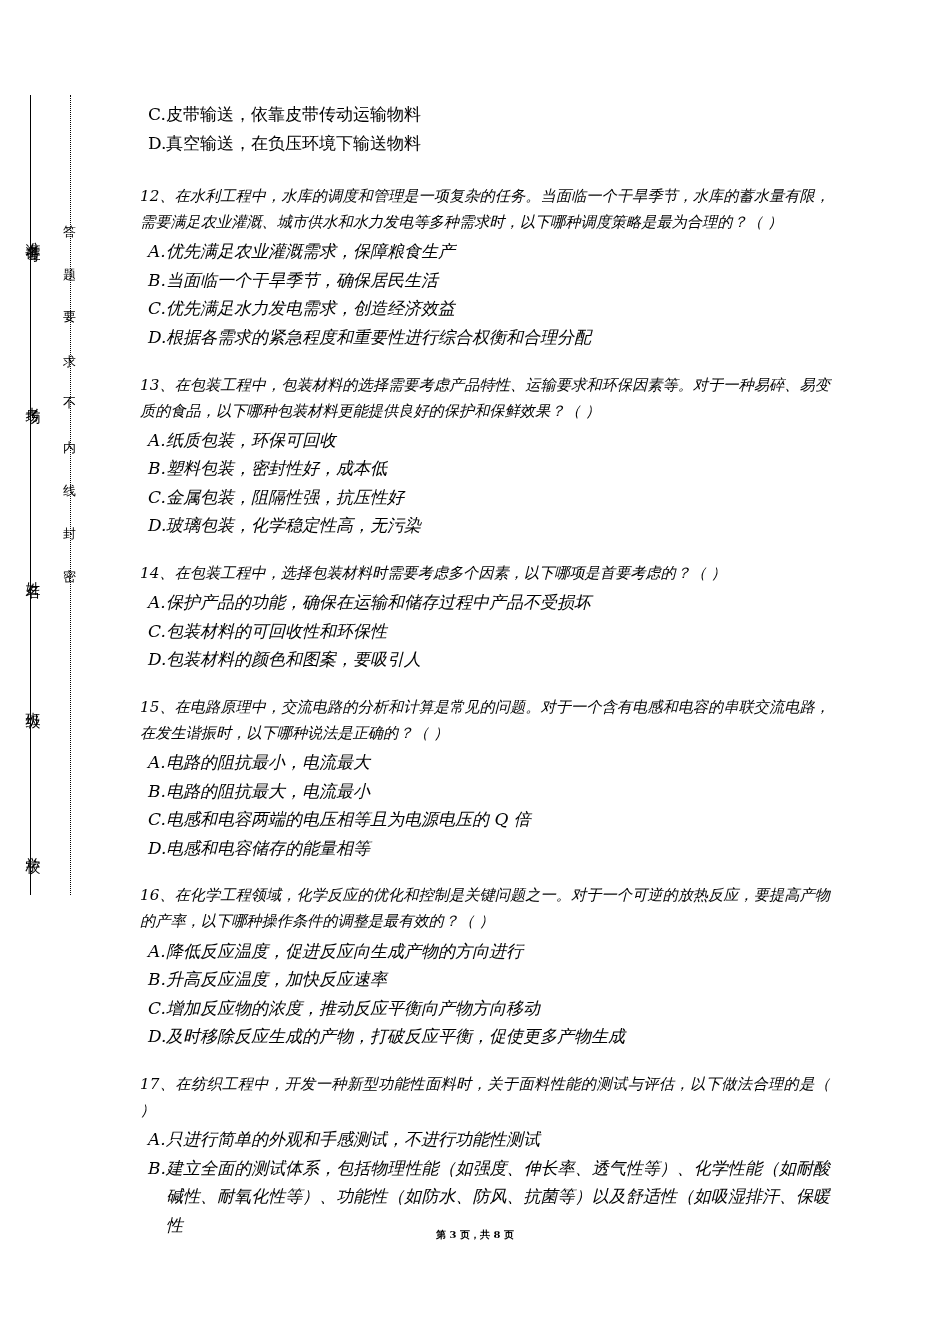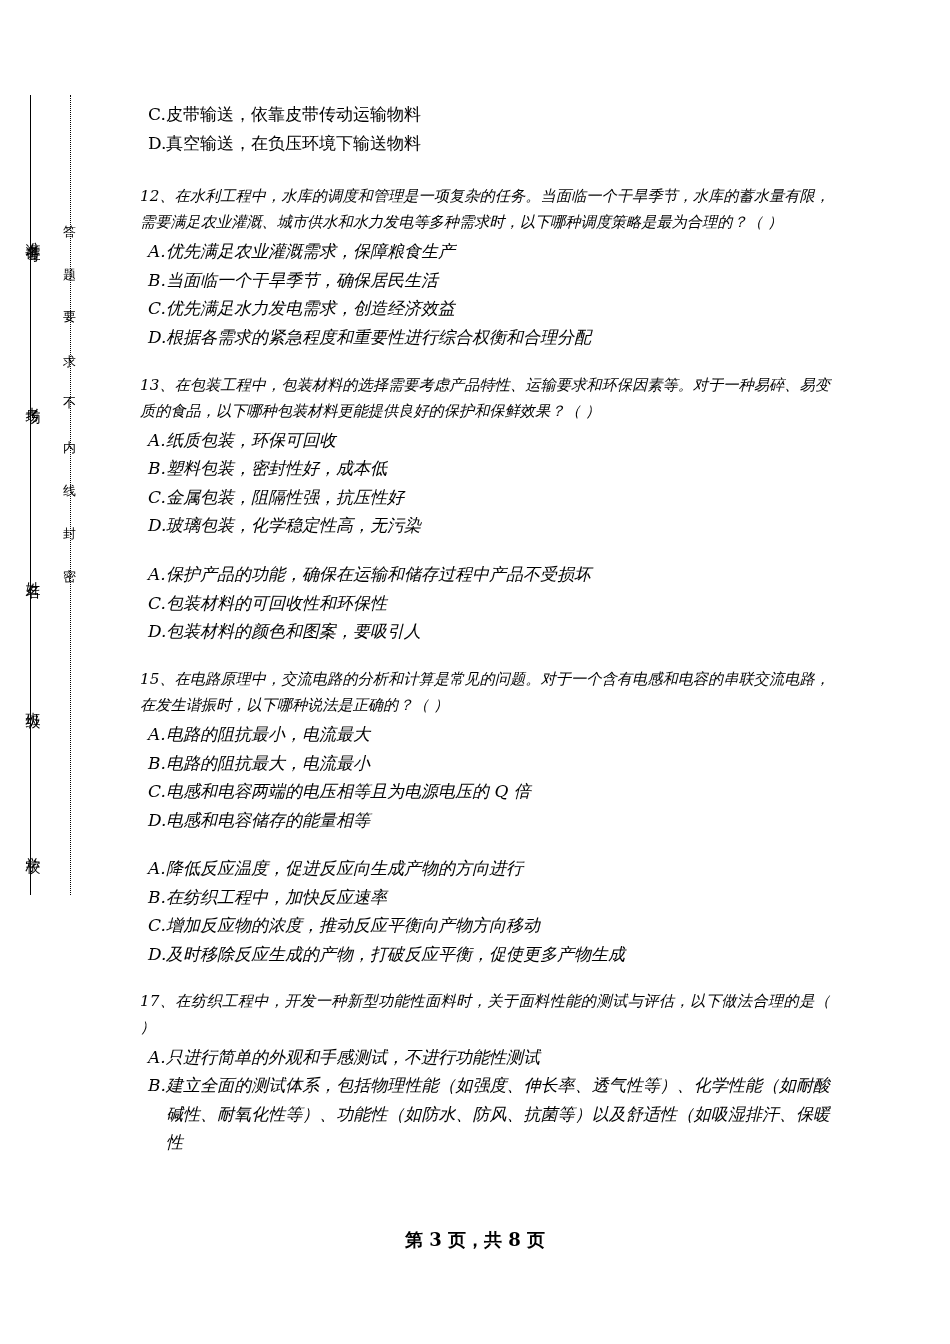--- a/index.html
+++ b/index.html
@@ -102,21 +102,21 @@
     margin-bottom: 26px;
   }
 
   
   .footer {
     position: absolute;
     left: 0;
     top: 1228px;
     width: 950px;
     text-align: center;
-    font-size: 18px;
+    font-size: 10px;
     font-weight: bold;
     font-family: "DejaVu Serif", "Liberation Serif", serif;
   }
 </style>
 </head>
 <body>
 
 <div class="page">
 
   <div class="seal-area">
@@ -179,20 +179,21 @@
       </div>
       <div class="opt">
         <span class="ltr">C.</span><span>金属包装，阻隔性强，抗压性好</span>
       </div>
       <div class="opt">
         <span class="ltr">D.</span><span>玻璃包装，化学稳定性高，无污染</span>
       </div>
     </div>
 
     <div class="q-block">
+      <div class="q-stem">14、在包装工程中，选择包装材料时需要考虑多个因素，以下哪项是首要考虑的？（ ）</div>
       <div class="opt">
         <span class="ltr">A.</span><span>保护产品的功能，确保在运输和储存过程中产品不受损坏</span>
       </div>
       <div class="opt">
         <span class="ltr">C.</span><span>包装材料的可回收性和环保性</span>
       </div>
       <div class="opt">
         <span class="ltr">D.</span><span>包装材料的颜色和图案，要吸引人</span>
       </div>
     </div>
@@ -207,25 +208,26 @@
       </div>
       <div class="opt">
         <span class="ltr">C.</span><span>电感和电容两端的电压相等且为电源电压的 Q 倍</span>
       </div>
       <div class="opt">
         <span class="ltr">D.</span><span>电感和电容储存的能量相等</span>
       </div>
     </div>
 
     <div class="q-block">
+      <div class="q-stem">16、在化学工程领域，化学反应的优化和控制是关键问题之一。对于一个可逆的放热反应，要提高产物的产率，以下哪种操作条件的调整是最有效的？（ ）</div>
       <div class="opt">
         <span class="ltr">A.</span><span>降低反应温度，促进反应向生成产物的方向进行</span>
       </div>
       <div class="opt">
-        <span class="ltr">B.</span><span>在纺织工程中，加快反应速率</span>
+        <span class="ltr">B.</span><span>升高反应温度，加快反应速率</span>
       </div>
       <div class="opt">
         <span class="ltr">C.</span><span>增加反应物的浓度，推动反应平衡向产物方向移动</span>
       </div>
       <div class="opt">
         <span class="ltr">D.</span><span>及时移除反应生成的产物，打破反应平衡，促使更多产物生成</span>
       </div>
     </div>
 
     <div class="q-block">

